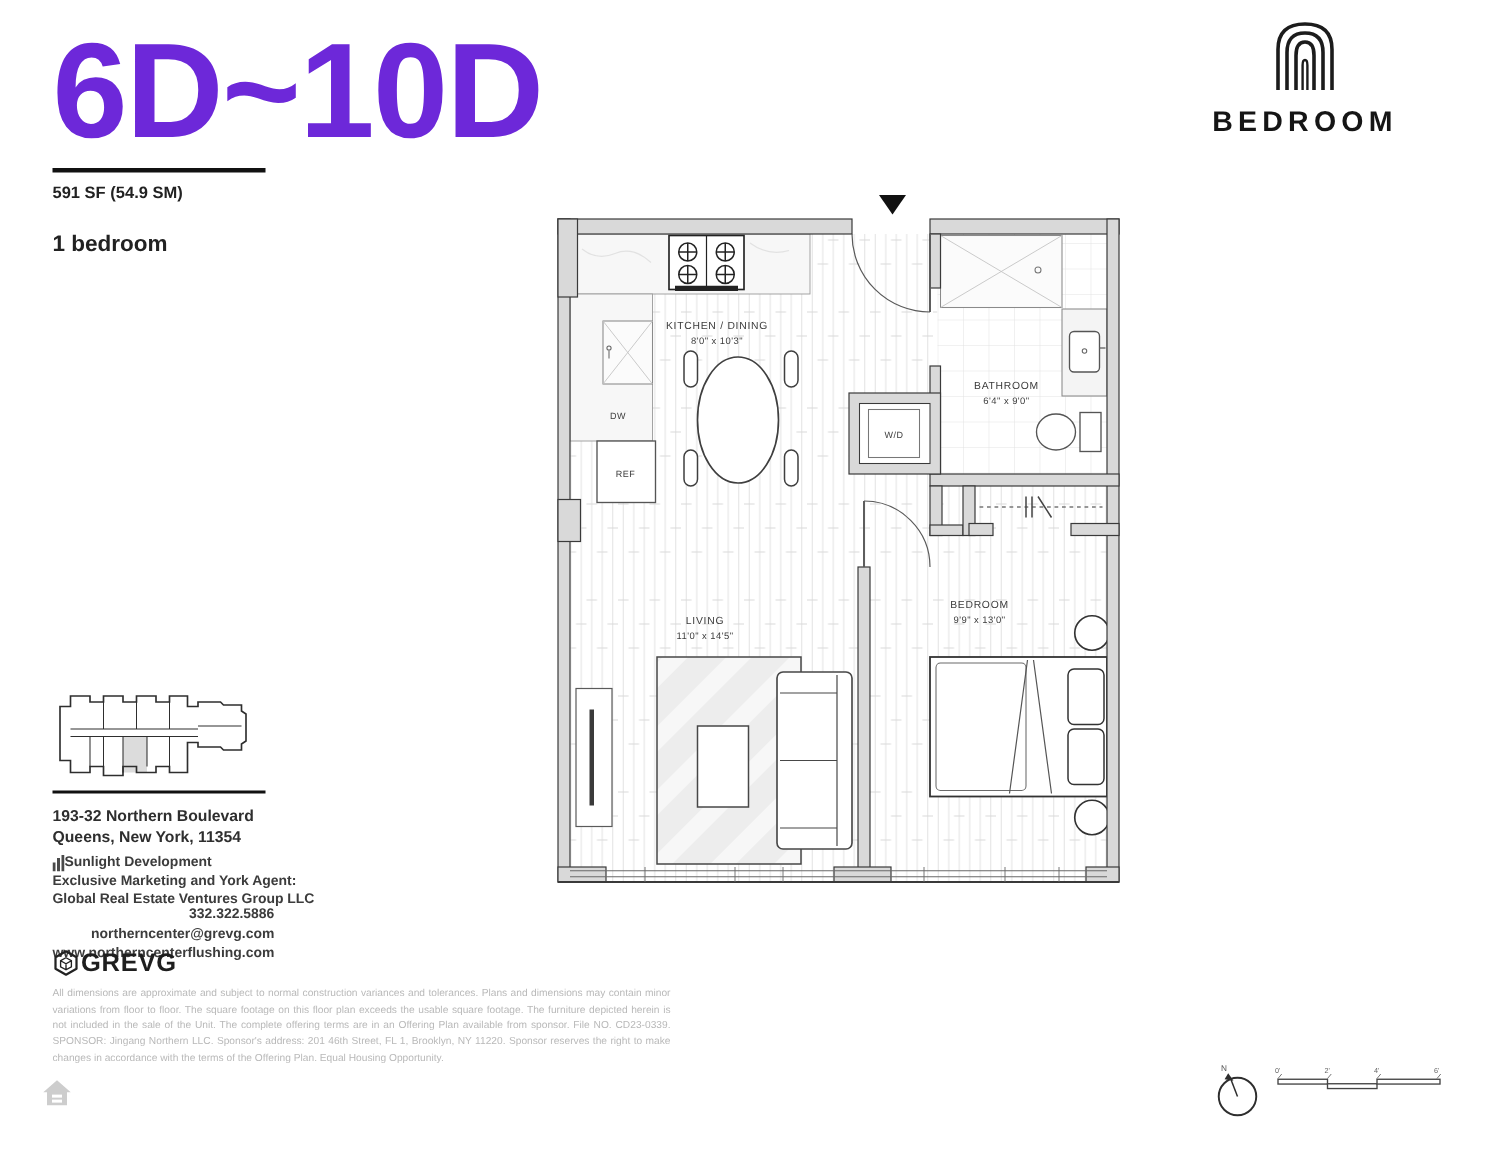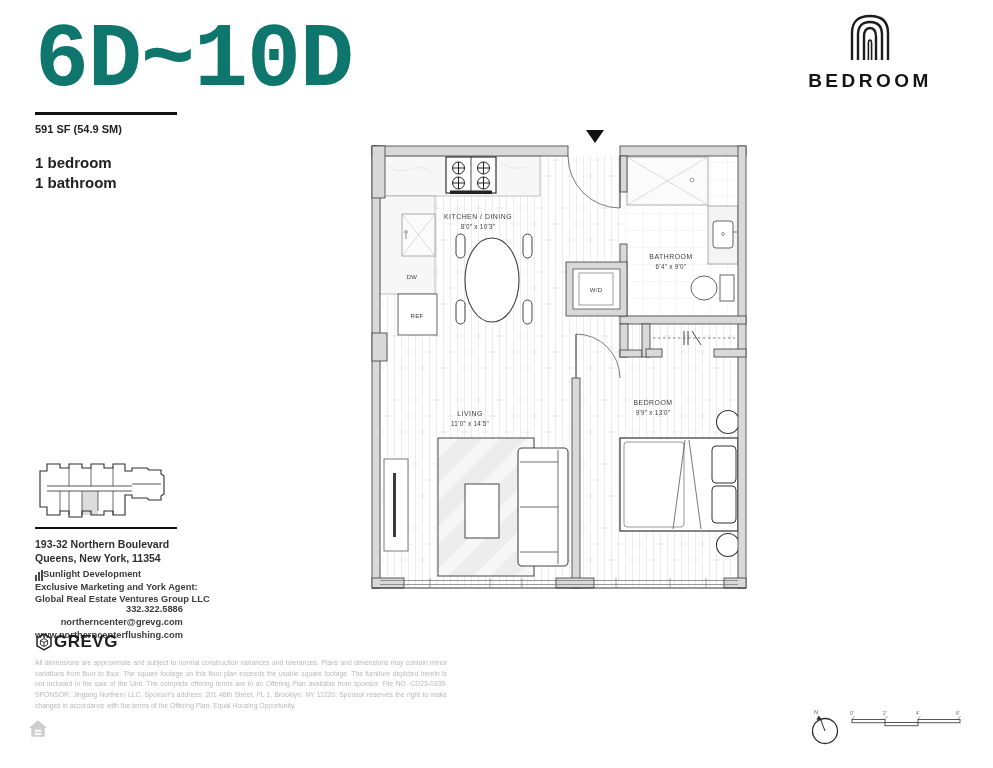--- a/index.html
+++ b/index.html
@@ -1,20 +1,20 @@
 <!DOCTYPE html>
 <html><head>
 <meta charset="utf-8">
 <style>
   html,body{margin:0;padding:0;}
   body{width:993px;height:768px;position:relative;background:#ffffff;overflow:hidden;
        font-family:"Liberation Sans",sans-serif;color:#1c1c1c;}
   
   .title-block{position:absolute;left:35px;top:16px;}
-  .unit-title{font-size:90px;font-weight:bold;letter-spacing:-1px;line-height:1;margin:0;color:#0f766e;font-family:Liberation Mono, monospace;}
+  .unit-title{font-size:90px;font-weight:bold;letter-spacing:-1px;line-height:1;margin:0;color:#6d28d9;}
   .title-rule{width:142px;height:2.5px;background:#111;margin-top:6px;}
   .area-label{margin-top:8px;font-size:11px;font-weight:bold;color:#222;}
   .bed-bath{margin-top:18px;font-size:15px;font-weight:bold;line-height:1.35;color:#222;}
   
   .brand{position:absolute;left:775px;top:12px;width:190px;text-align:center;}
   .brand-name{font-size:19px;font-weight:bold;letter-spacing:3.5px;line-height:1.28;margin-top:5px;color:#151515;}
   
   .plan{position:absolute;left:370px;top:128px;}
   .plan text{font-family:"Liberation Sans",sans-serif;fill:#3b3b3b;}
   .room-name{font-size:6.9px;letter-spacing:.5px;}
@@ -39,21 +39,20 @@
 </style>
 </head>
 <body>
 
 <div class="title-block">
   <h1 class="unit-title">6D~10D</h1>
   <div class="title-rule"></div>
   <div class="area-label">591 SF (54.9 SM)</div>
   <div class="bed-bath">
     <div>1 bedroom</div>
-    <div>1 bathroom</div>
   </div>
 </div>
 
 <div class="brand">
   <svg width="46" height="48" viewBox="0 0 46 48">
     <path d="M5,48 V21 Q5,4 23,4 Q41,4 41,21 V48" fill="none" stroke="#1c1c1c" stroke-width="2.4"></path>
     <path d="M11,48 V23 Q11,10 23,10 Q35,10 35,23 V48" fill="none" stroke="#1c1c1c" stroke-width="2.4"></path>
     <path d="M17,48 V25 Q17,16 23,16 Q29,16 29,25 V48" fill="none" stroke="#1c1c1c" stroke-width="2.4"></path>
     <path d="M21.4,48 V31.5 Q21.4,28 23,28 Q24.6,28 24.6,31.5 V48" fill="none" stroke="#1c1c1c" stroke-width="1.6"></path>
   </svg>

